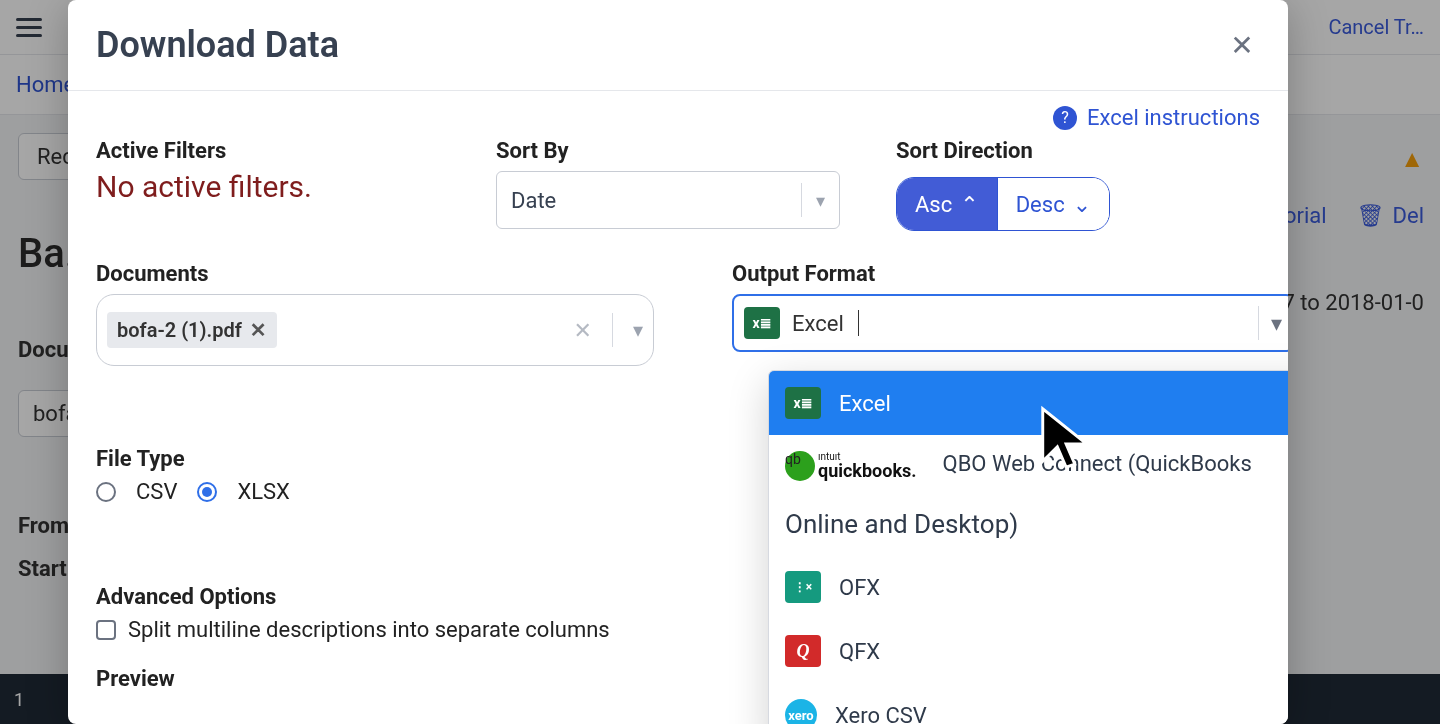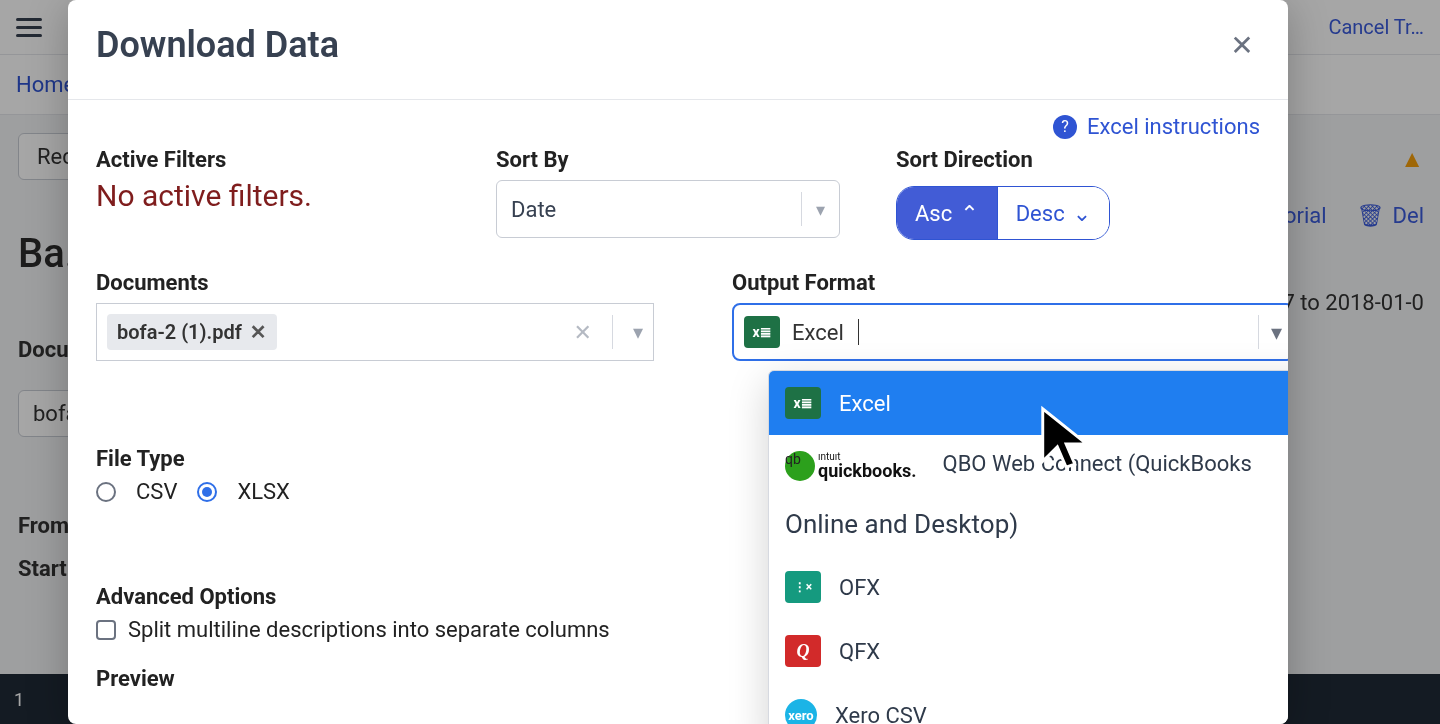--- a/index.html
+++ b/index.html
@@ -60,21 +60,21 @@
       top: 0px; left: 68px;
       width: 1220px;
       height: 724px;
       background: #fff;
       border-radius: 8px;
       box-shadow: 0 8px 40px rgba(0,0,0,.25);
       overflow: hidden;
       display: flex; flex-direction: column;
     }
     .modal-header {
-      padding: 24px 28px 33px 28px;
+      padding: 24px 28px 24px 28px;
       border-bottom: 1px solid #e5e7eb;
       display: flex; align-items: center;
     }
     .modal-title { font-size: 36px; font-weight: 600; color: #374151; }
     .modal-close {
       margin-left: auto; font-size: 28px; color: #6b7280; cursor: pointer;
       width: 36px; height: 36px; display: flex; align-items: center; justify-content: center;
     }
 
     .modal-help {
@@ -109,22 +109,22 @@
     
     .row2 {
       display: grid;
       grid-template-columns: 610px 570px;
       column-gap: 26px;
       padding: 30px 28px 0 28px;
     }
 
     .multiselect {
       display: flex; align-items: center;
-      border: 1px solid #c8ccd4; border-radius: 0;
-      height: 58px; padding: 0 10px;
+      border: 1px solid #c8ccd4; border-radius: 18px;
+      height: 72px; padding: 0 10px;
       font-size: 20px; color: #374151; background: #fff;
       gap: 8px;
     }
     .chip {
       display: inline-flex; align-items: center; gap: 8px;
       background: #e7e9ed; color: #333; padding: 6px 10px; border-radius: 4px;
       font-size: 20px; font-weight: 600;
     }
     .chip .x { color: #555; cursor: pointer; font-weight: 700; }
     .multiselect .spacer { flex: 1; }

